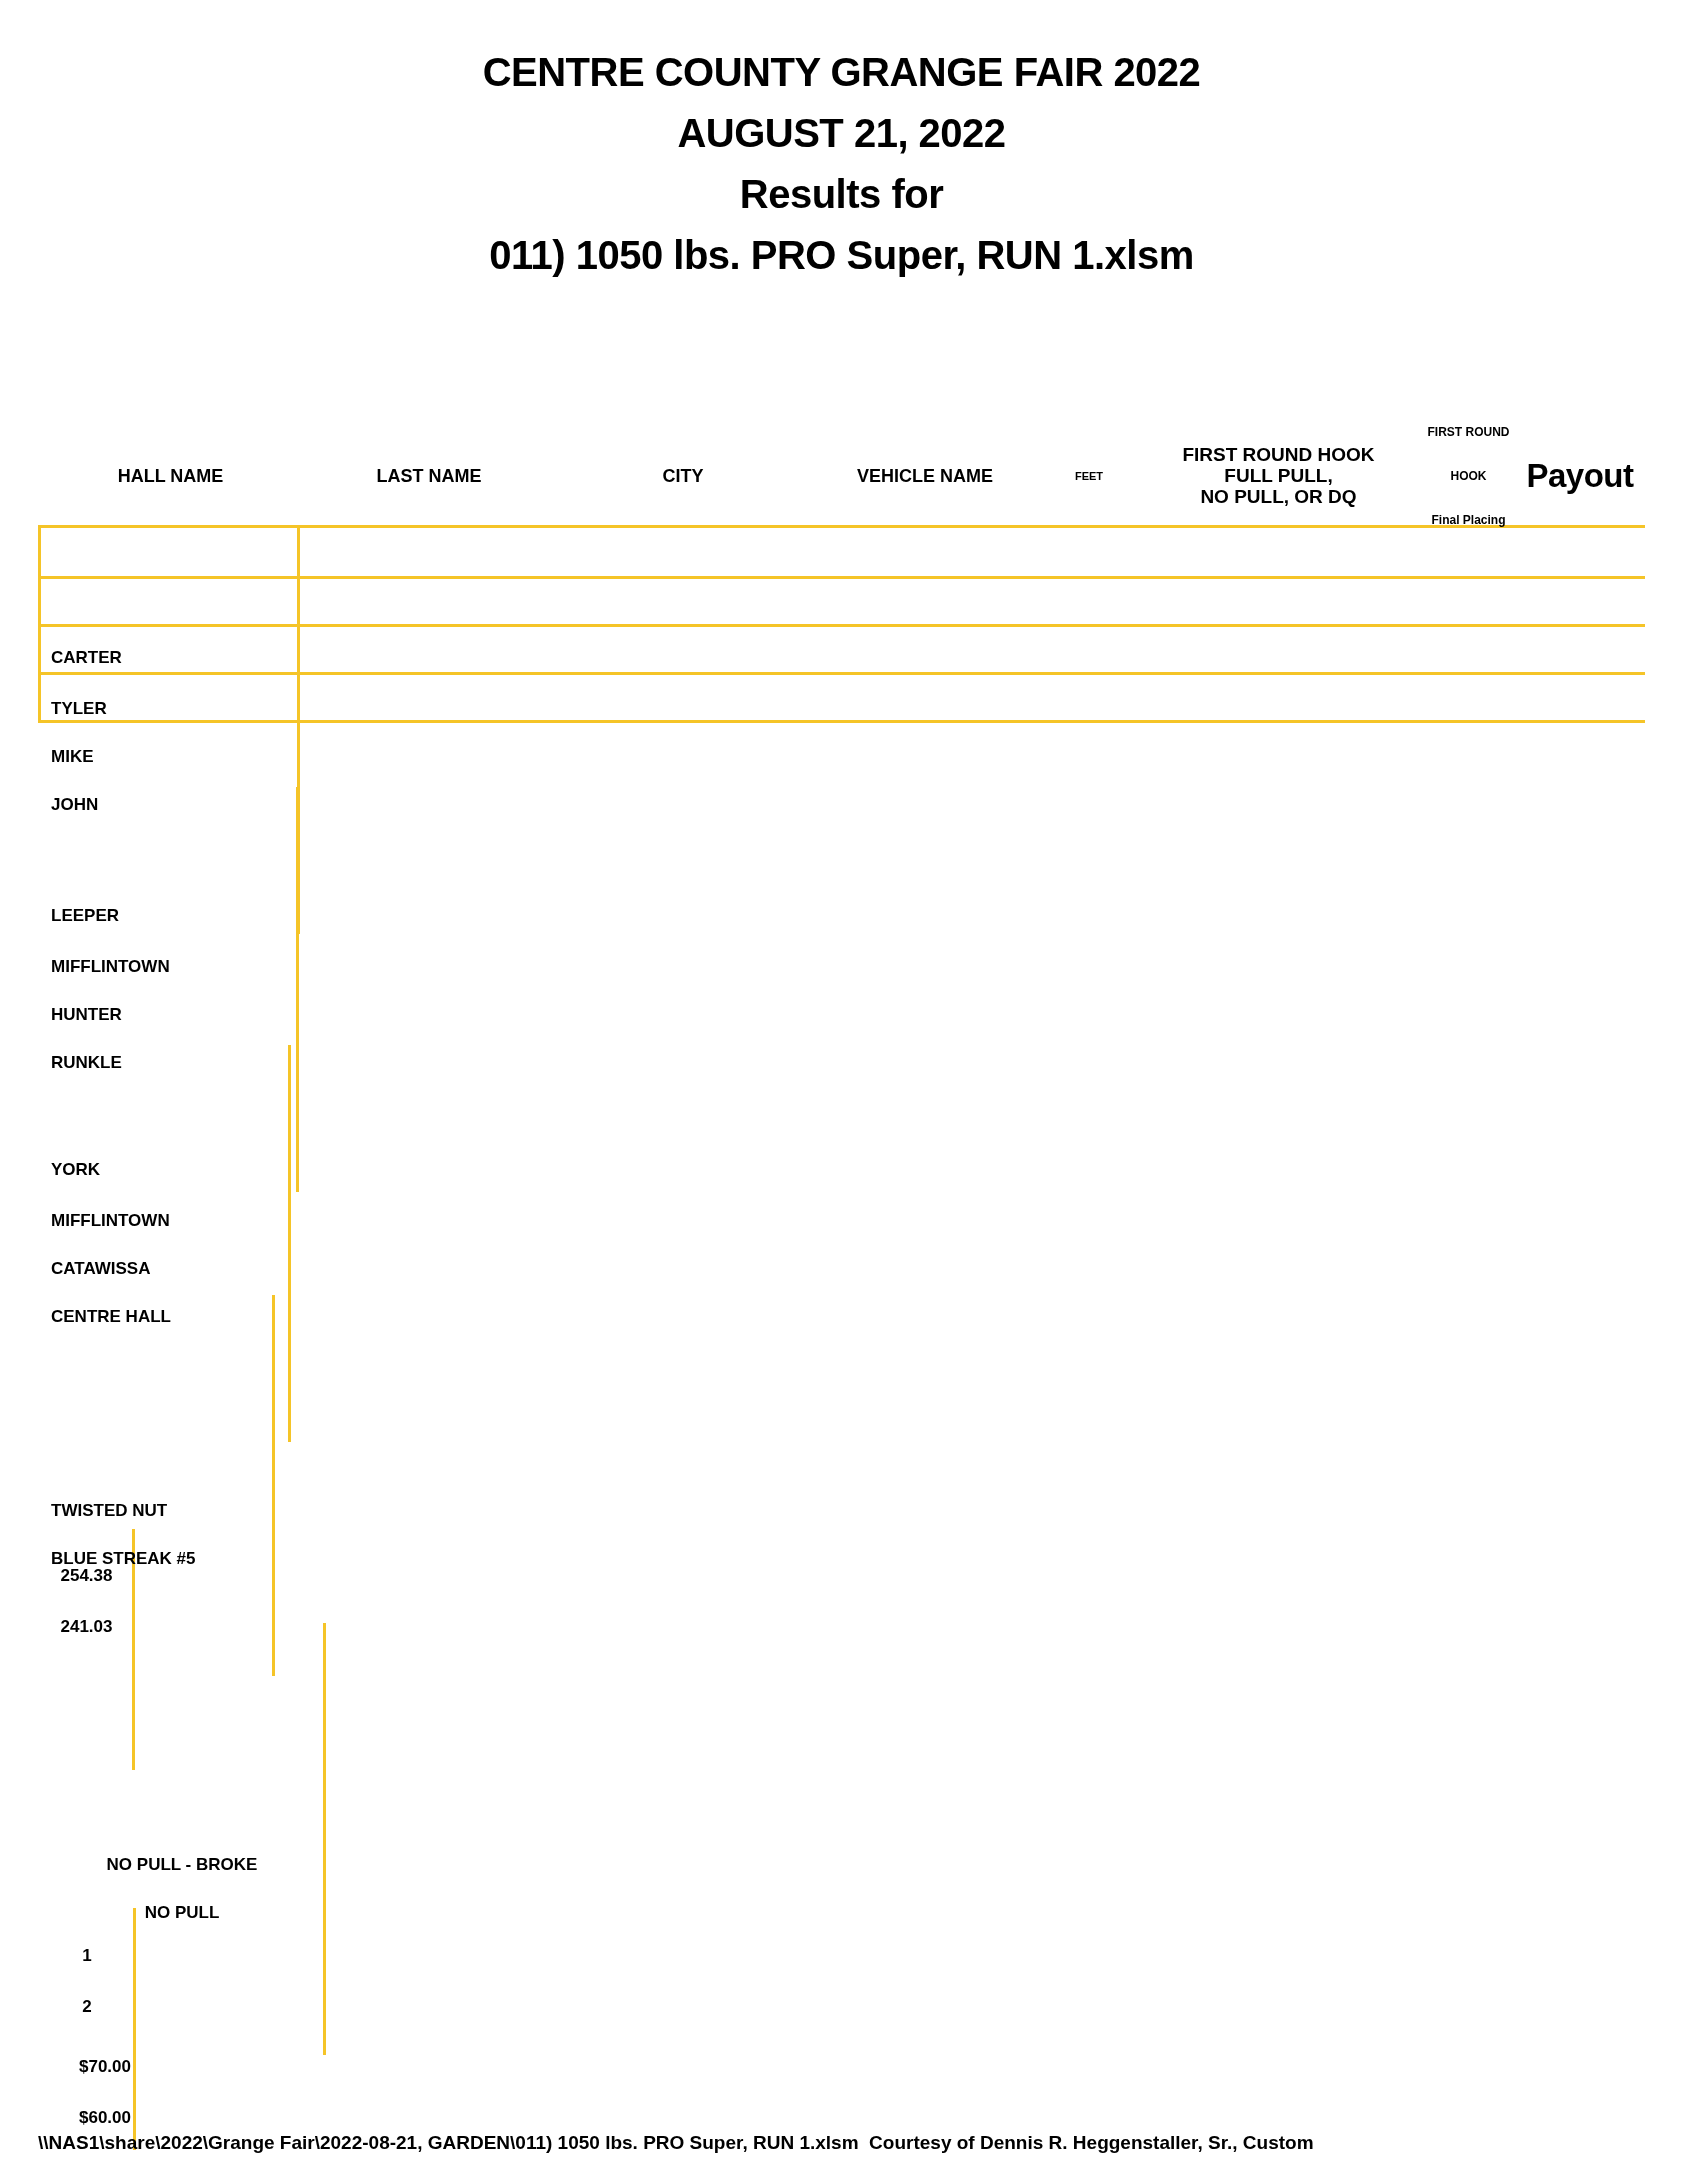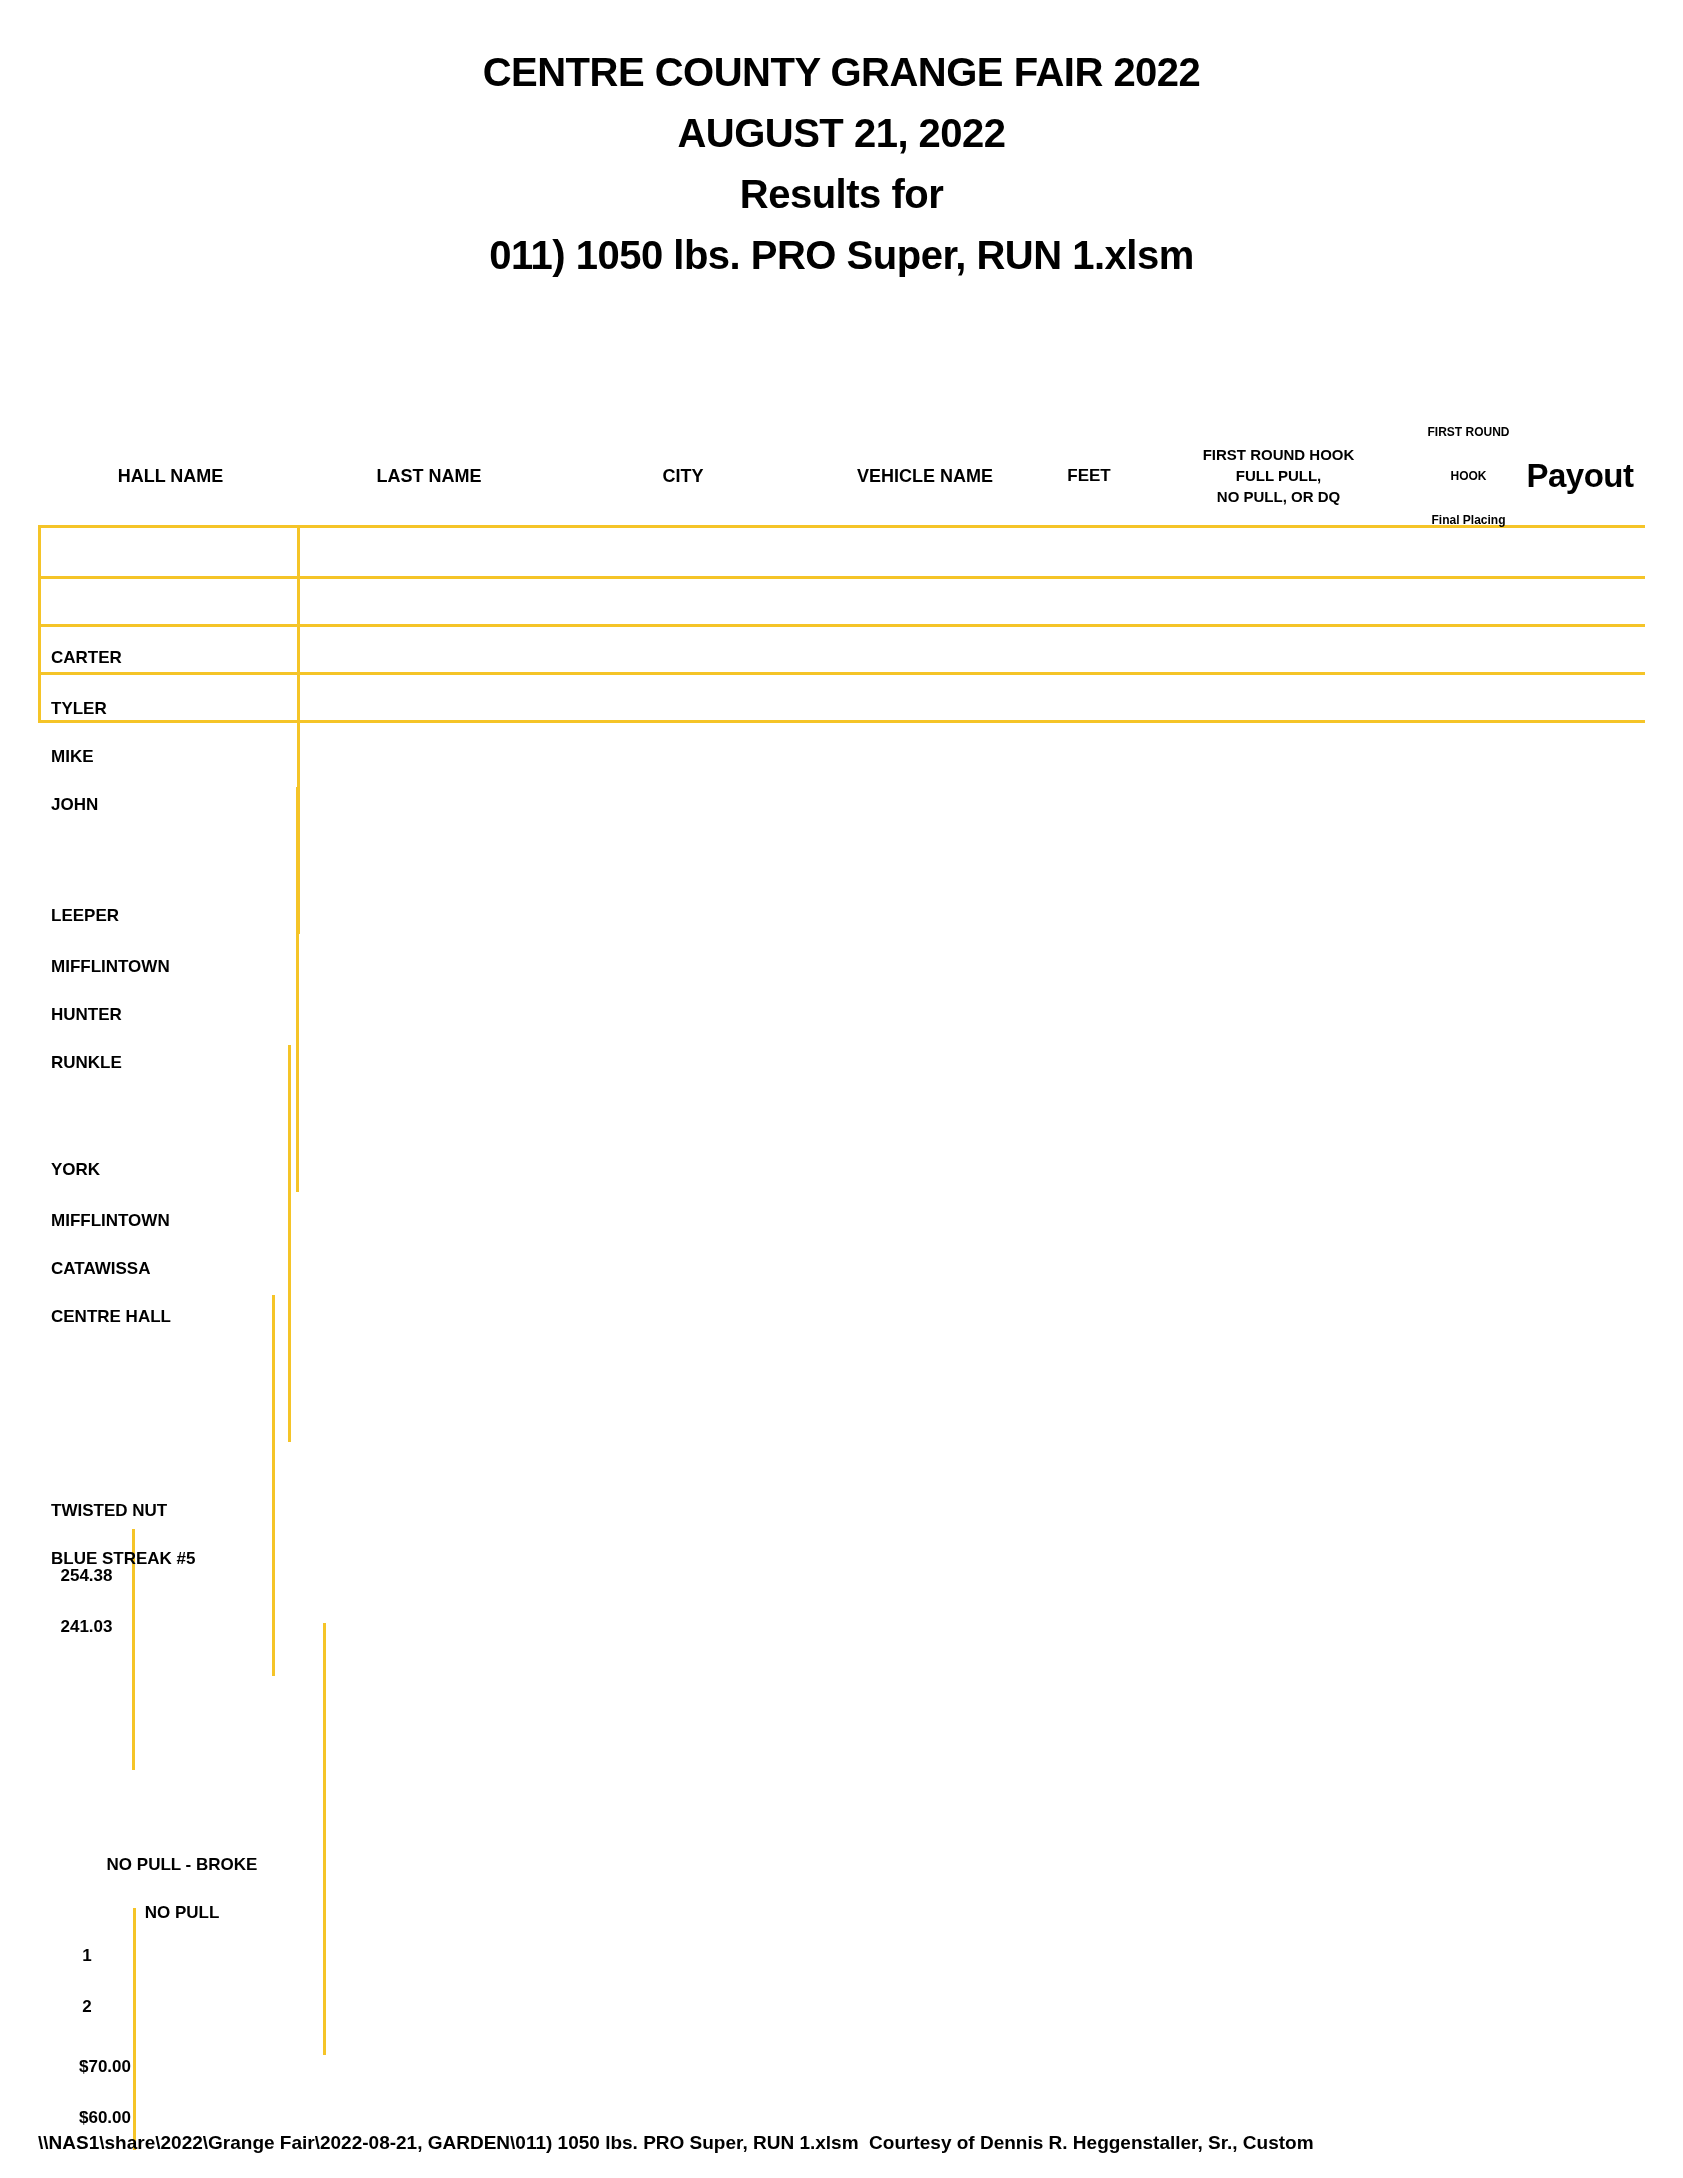--- a/index.html
+++ b/index.html
@@ -42,22 +42,22 @@
   }
   .hcell {
     display: flex;
     flex-direction: column;
     justify-content: center;
     align-items: center;
     text-align: center;
     font-size: 18px;
     line-height: 22px;
   }
-  .hcell.feet  { font-size: 17px; }
-  .hcell.hook  { font-size: 15px; line-height: 21px; justify-content: center; }
+  .hcell.feet  { font-size: 11px; }
+  .hcell.hook  { font-size: 19px; line-height: 21px; justify-content: center; }
   .hcell.placing { font-size: 12px; line-height: 16px; gap: 28px; }
   .hcell.payout  { font-size: 33px; letter-spacing: -0.5px; }
 
   .grid {
     border-left: 3px solid var(--gold);
     border-top: 3px solid var(--gold);
     border-bottom: 3px solid var(--gold);
   }
   .row { display: flex; height: 48px; flex-direction: column; }
   .row + .row { border-top: 3px solid var(--gold); }

